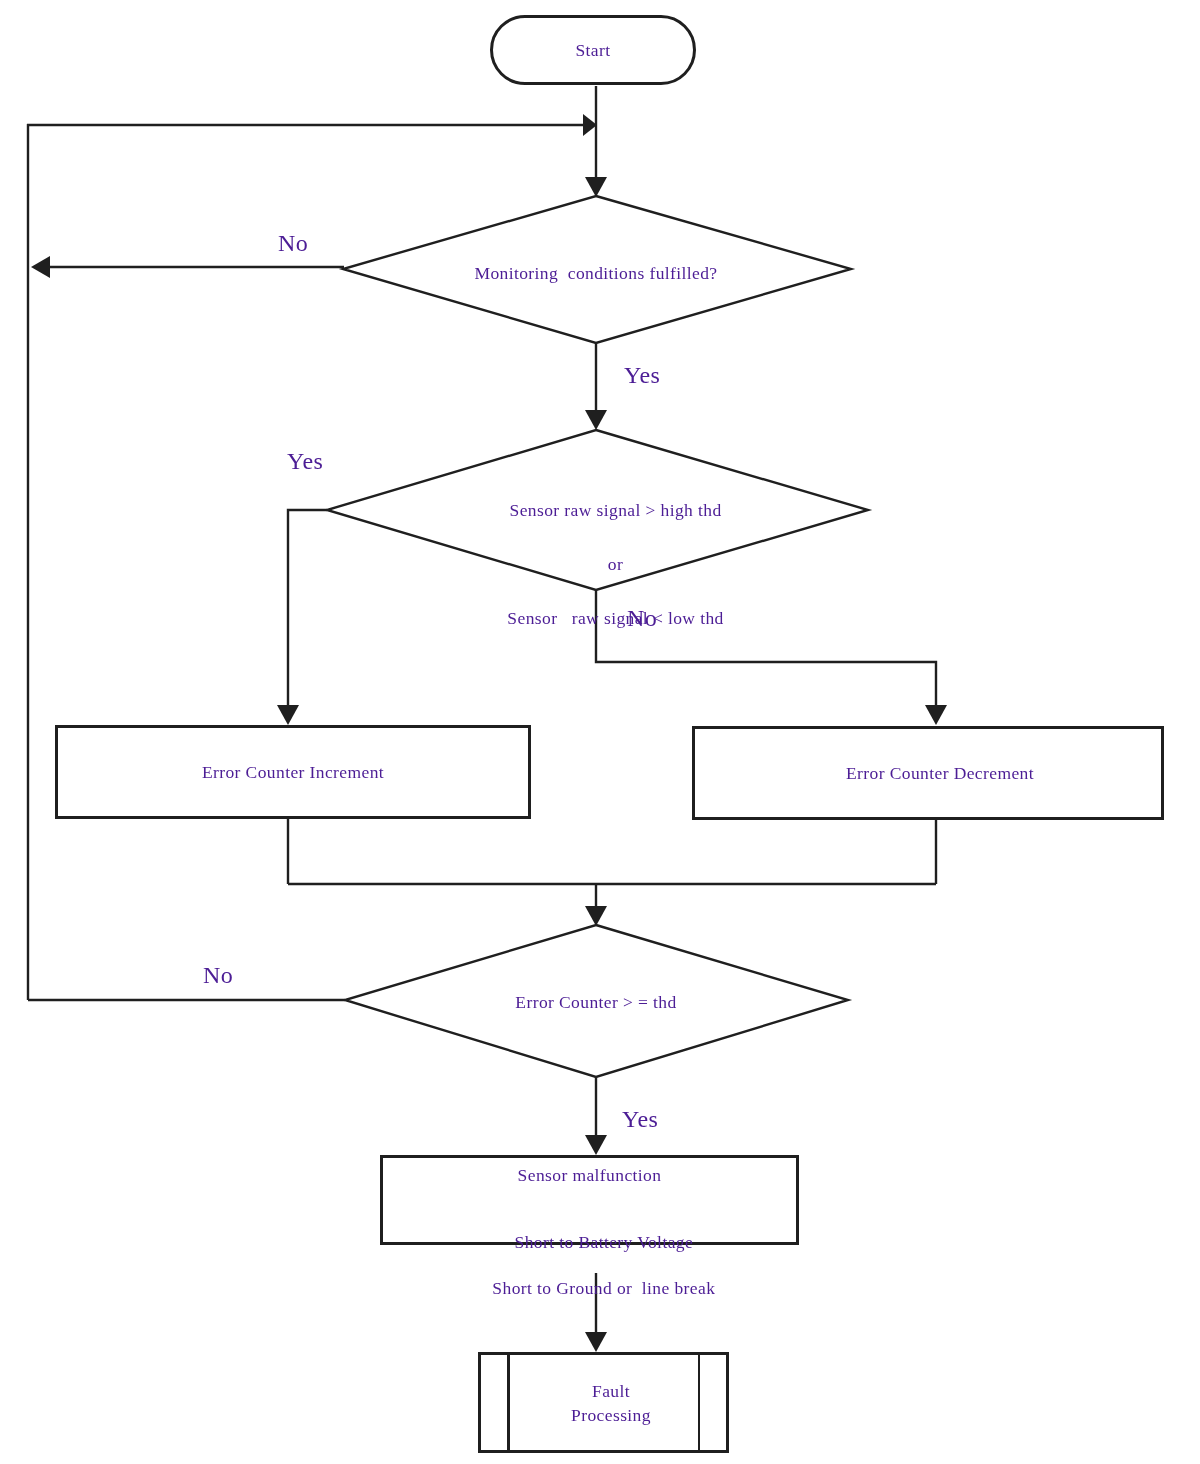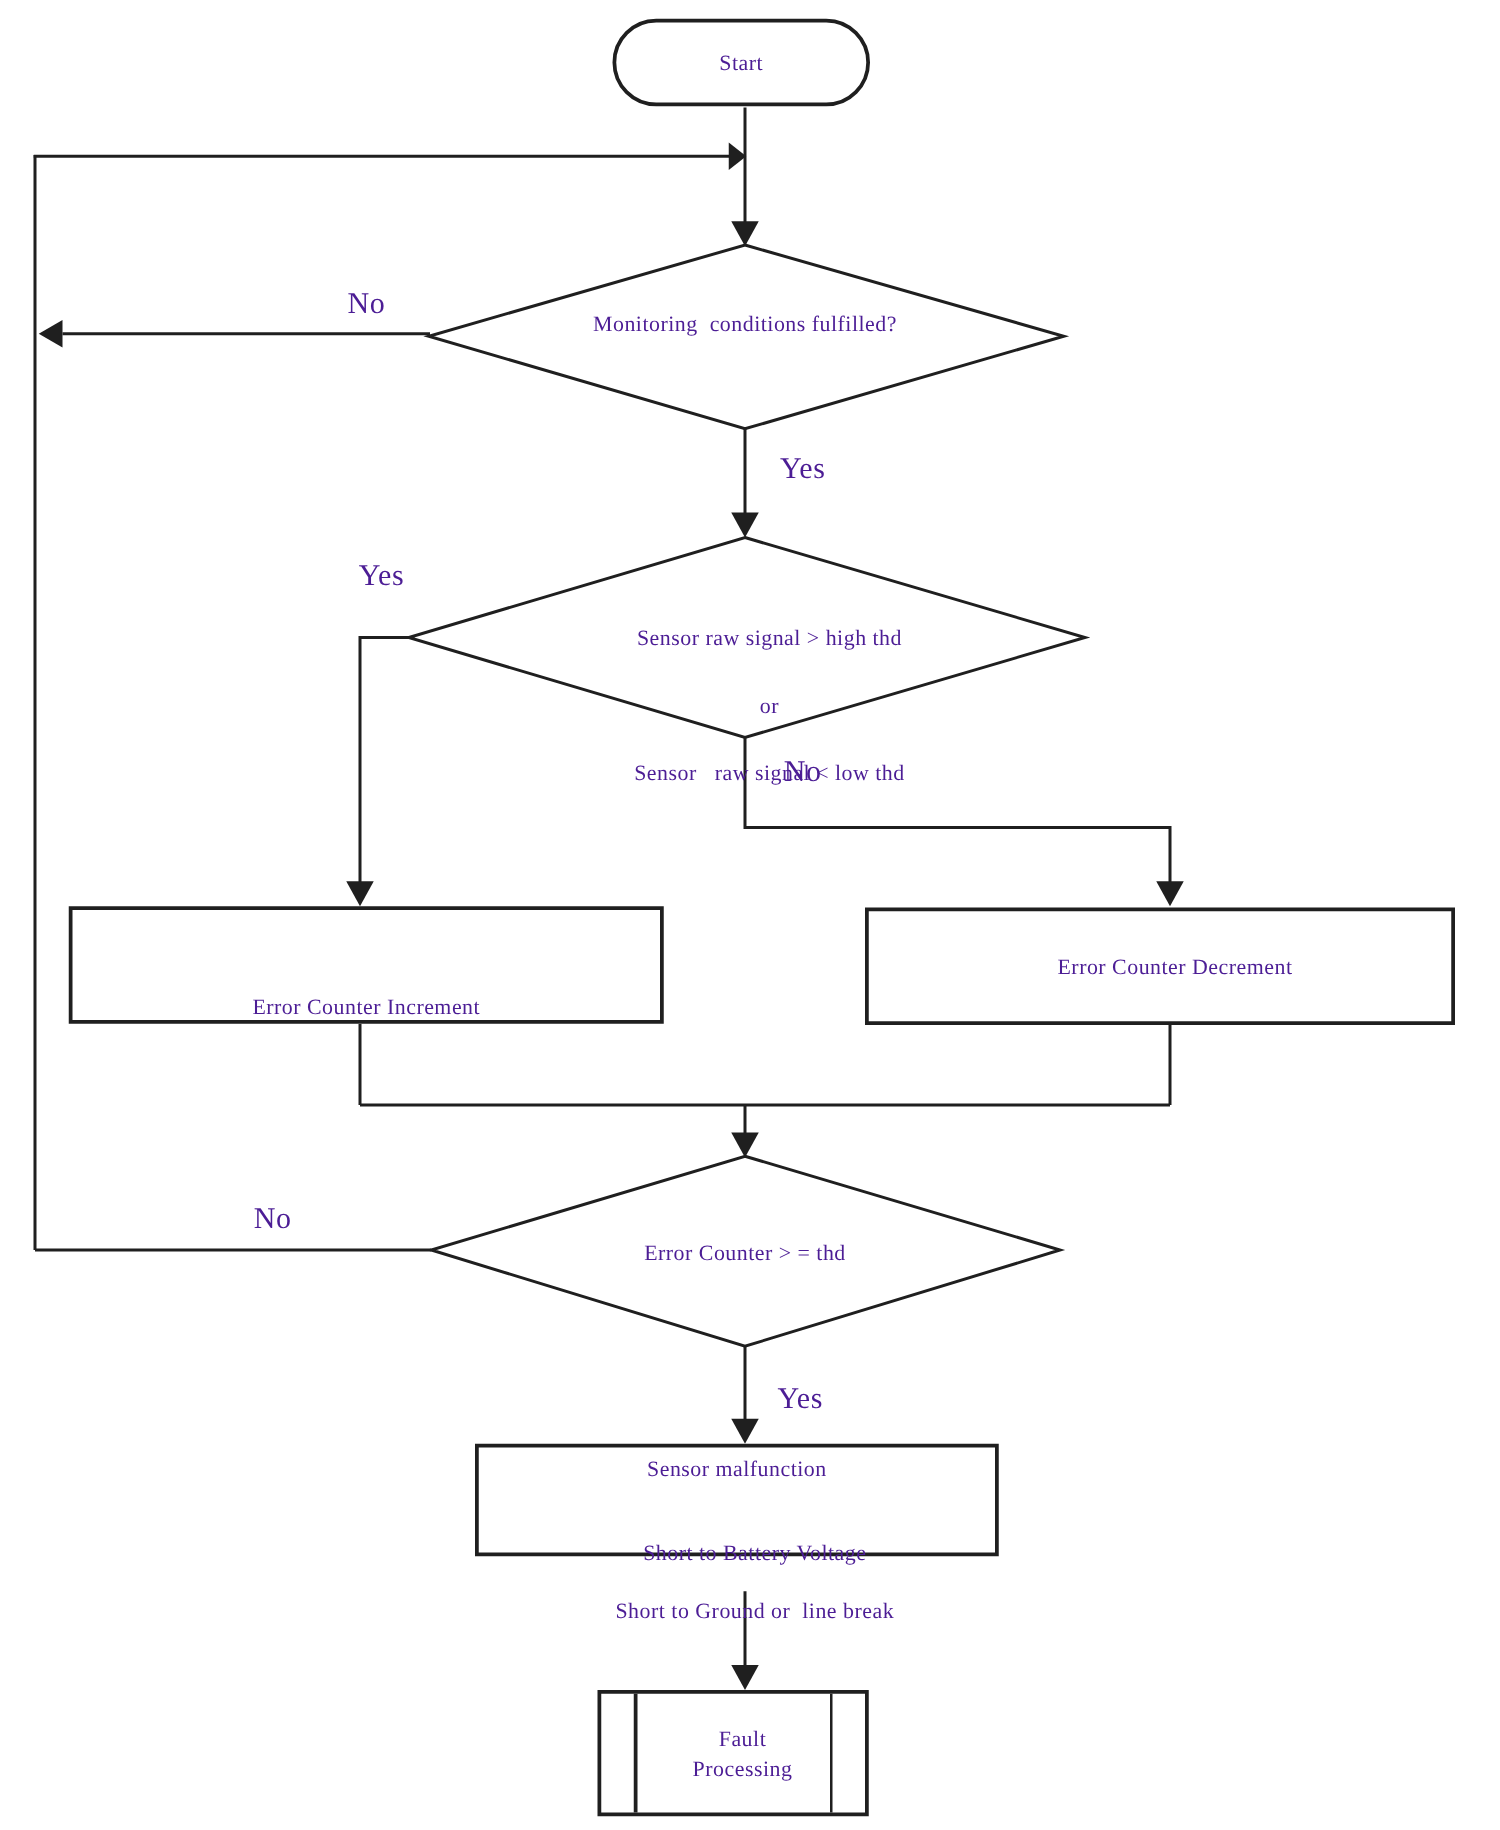--- a/index.html
+++ b/index.html
@@ -111,47 +111,47 @@
     <polygon class="arrow" points="585,1135 607,1135 596,1155"></polygon>
 
     <path d="M 596 1273 L 596 1334"></path>
     <polygon class="arrow" points="585,1332 607,1332 596,1352"></polygon>
   </svg>
 
   <div class="node terminator" style="left:490px; top:15px; width:206px; height:70px;">
     <span>Start</span>
   </div>
 
-  <div class="dlabel" style="left:346px; top:246px; width:500px;">Monitoring  conditions fulfilled?</div>
+  <div class="dlabel" style="left:346px; top:260px; width:500px;">Monitoring  conditions fulfilled?</div>
 
   <div class="dlabel" style="left:356px; top:470px; width:500px;">
     <span>Sensor raw signal &gt; high thd</span><br>
     <span>or</span><br>
     <span>Sensor   raw signal &lt; low thd</span>
   </div>
 
   <div class="dlabel" style="left:346px; top:989px; width:500px;">Error Counter &gt; = thd</div>
 
-  <div class="node" style="left:55px; top:725px; width:476px; height:94px;align-items:flex-end;">
+  <div class="node" style="left:55px; top:725px; width:476px; height:94px;">
     <span>Error Counter Increment</span>
   </div>
 
   <div class="node" style="left:692px; top:726px; width:472px; height:94px;padding-left:24px;">
     <span>Error Counter Decrement</span>
   </div>
 
   <div class="node malf-box" style="left:380px; top:1155px; width:419px; height:90px;">
     <span class="malf-title">Sensor malfunction</span>
     <span class="malf-lines">
       <span>Short to Battery Voltage</span><br>
       <span>Short to Ground or  line break</span>
     </span>
   </div>
 
-  <div class="node fault-box" style="left:478px; top:1352px; width:217px; height:101px;padding-left:15px;">
+  <div class="node fault-box" style="left:478px; top:1352px; width:251px; height:101px;padding-left:15px;">
     <span class="fault-bar left"></span>
     <span class="fault-bar right"></span>
     <span>Fault</span>
     <span>Processing</span>
   </div>
 
   <div class="edge-label" style="left:278px; top:230px;">No</div>
   <div class="edge-label" style="left:624px; top:362px;">Yes</div>
   <div class="edge-label" style="left:287px; top:448px;">Yes</div>
   <div class="edge-label" style="left:627px; top:605px;">No</div>

